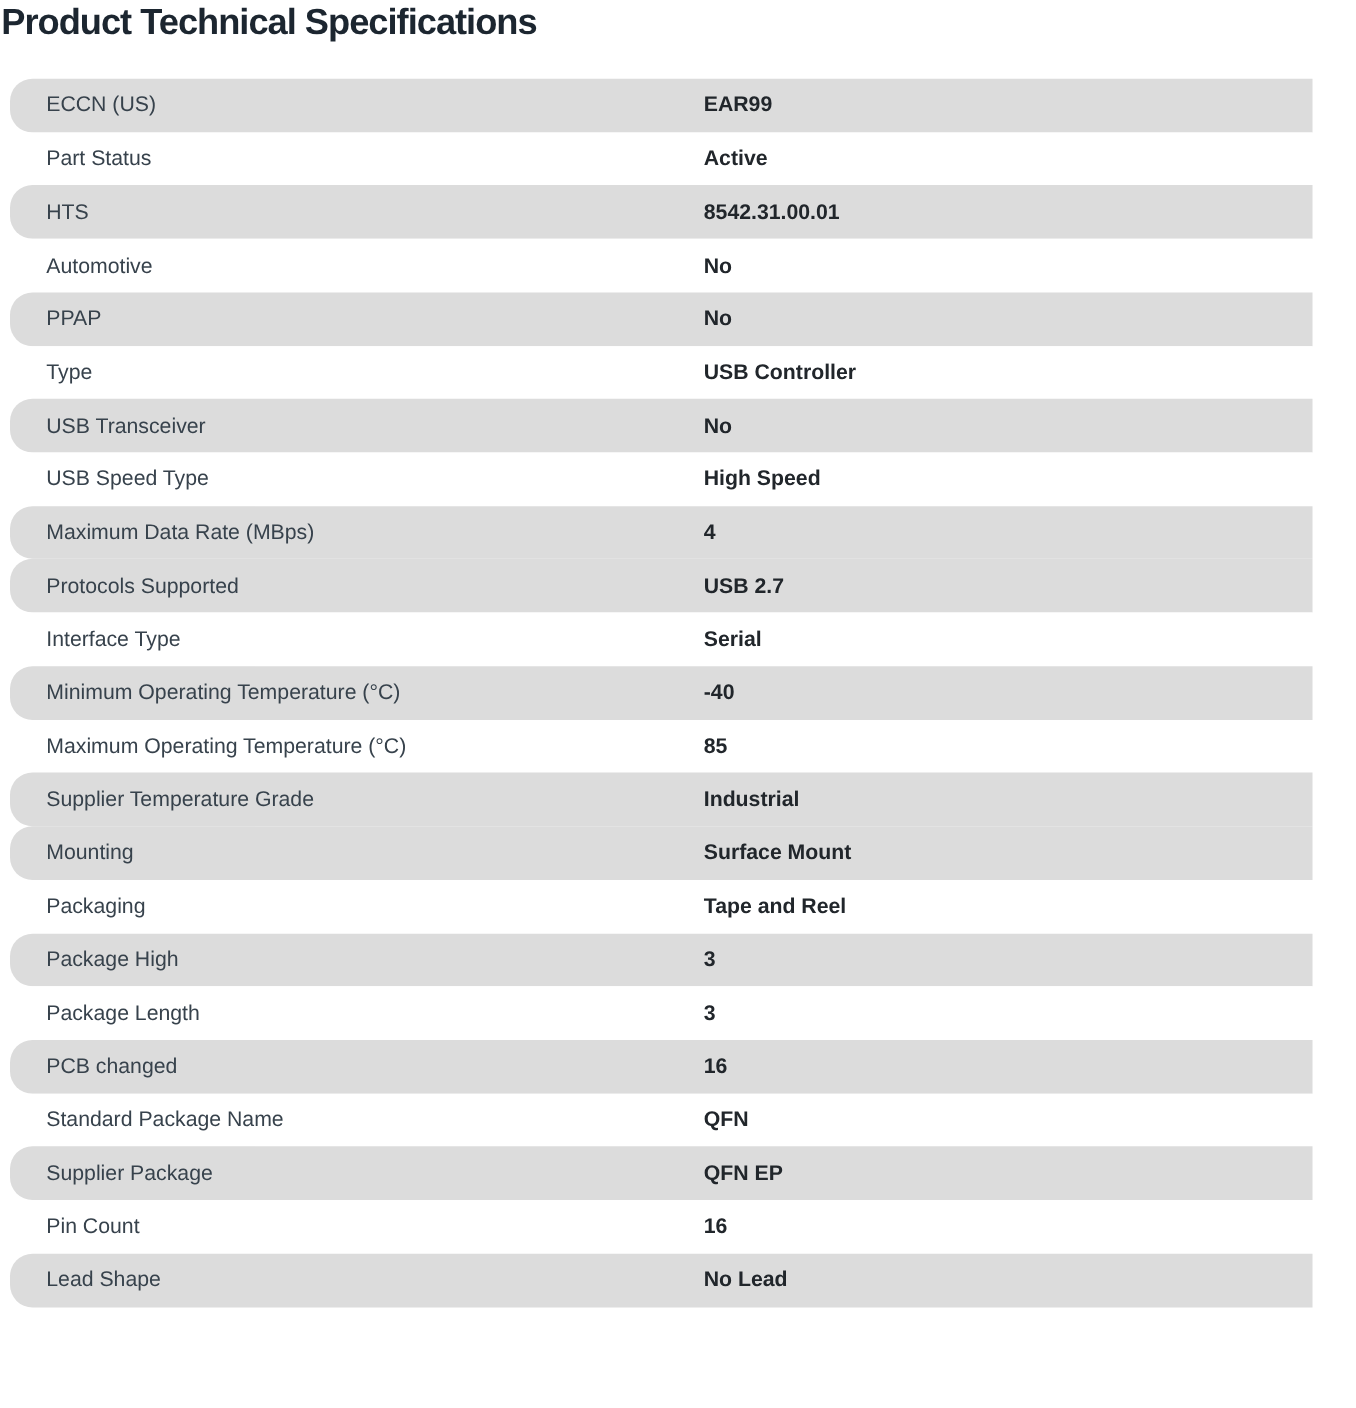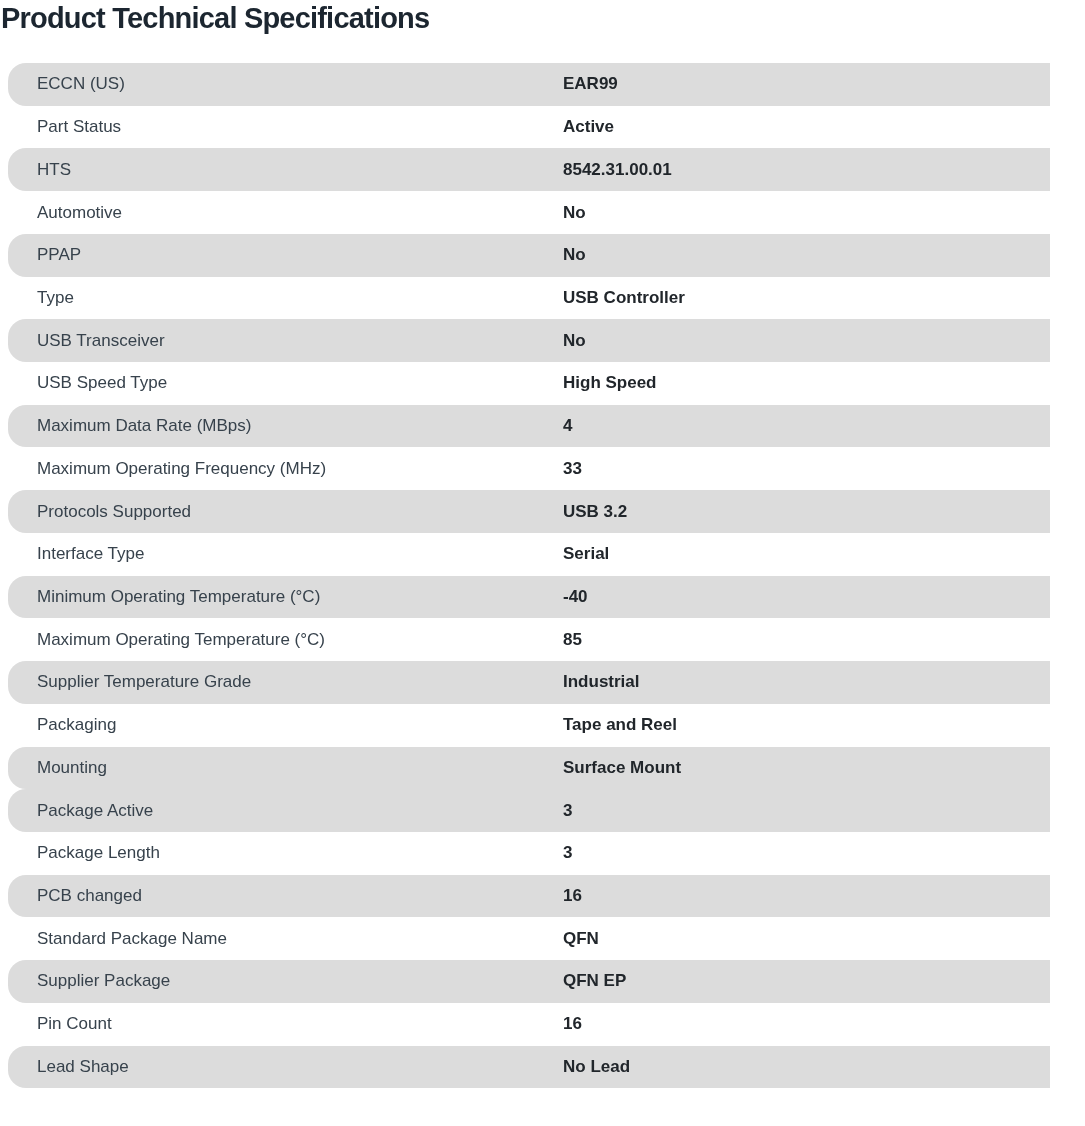--- a/index.html
+++ b/index.html
@@ -97,54 +97,50 @@
       <span class="spec-value">No</span>
     </div>
       <div class="spec-row">
       <span class="spec-label">USB Speed Type</span>
       <span class="spec-value">High Speed</span>
     </div>
       <div class="spec-row striped">
       <span class="spec-label">Maximum Data Rate (MBps)</span>
       <span class="spec-value">4</span>
     </div>
-      <div class="spec-row">
-      <span class="spec-label">Maximum Operating Frequency (MHz)</span>
-      <span class="spec-value">33</span>
-    </div>
       <div class="spec-row striped">
       <span class="spec-label">Protocols Supported</span>
-      <span class="spec-value">USB 3.2</span>
+      <span class="spec-value">USB 2.7</span>
     </div>
       <div class="spec-row">
       <span class="spec-label">Interface Type</span>
       <span class="spec-value">Serial</span>
     </div>
       <div class="spec-row striped">
       <span class="spec-label">Minimum Operating Temperature (°C)</span>
       <span class="spec-value">-40</span>
     </div>
       <div class="spec-row">
       <span class="spec-label">Maximum Operating Temperature (°C)</span>
       <span class="spec-value">85</span>
     </div>
       <div class="spec-row striped">
       <span class="spec-label">Supplier Temperature Grade</span>
       <span class="spec-value">Industrial</span>
     </div>
+      <div class="spec-row striped">
+      <span class="spec-label">Mounting</span>
+      <span class="spec-value">Surface Mount</span>
+    </div>
       <div class="spec-row">
       <span class="spec-label">Packaging</span>
       <span class="spec-value">Tape and Reel</span>
     </div>
       <div class="spec-row striped">
-      <span class="spec-label">Mounting</span>
-      <span class="spec-value">Surface Mount</span>
-    </div>
-      <div class="spec-row striped">
-      <span class="spec-label">Package Active</span>
+      <span class="spec-label">Package High</span>
       <span class="spec-value">3</span>
     </div>
       <div class="spec-row">
       <span class="spec-label">Package Length</span>
       <span class="spec-value">3</span>
     </div>
       <div class="spec-row striped">
       <span class="spec-label">PCB changed</span>
       <span class="spec-value">16</span>
     </div>

